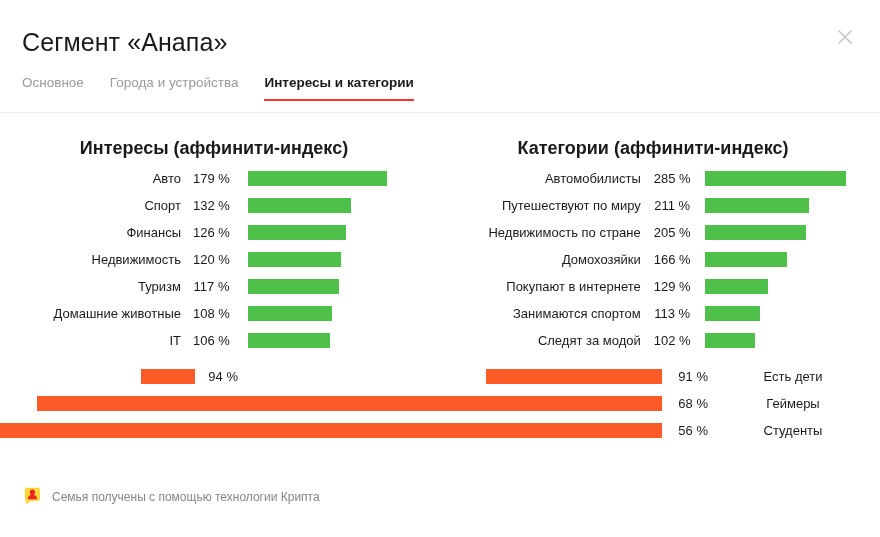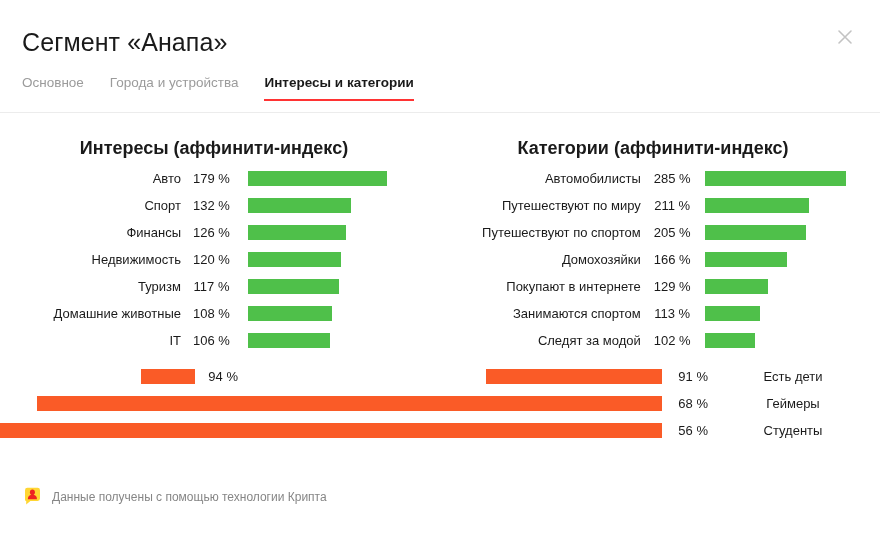--- a/index.html
+++ b/index.html
@@ -290,21 +290,21 @@
             </div>
           </div>
           <div class="row pos">
             <div class="lab">Путешествуют по миру</div>
             <div class="val">211 %</div>
             <div class="bar-track">
               <div class="bar green" style="background: rgb(79, 192, 74); width: 104.389px;"></div>
             </div>
           </div>
           <div class="row pos">
-            <div class="lab">Путешествуют по спортом</div>
+            <div class="lab">Недвижимость по стране</div>
             <div class="val">205 %</div>
             <div class="bar-track">
               <div class="bar green" style="background: rgb(79, 192, 74); width: 101.421px;"></div>
             </div>
           </div>
           <div class="row pos">
             <div class="lab">Домохозяйки</div>
             <div class="val">166 %</div>
             <div class="bar-track">
               <div class="bar green" style="background: rgb(79, 192, 74); width: 82.1263px;"></div>
@@ -358,16 +358,16 @@
   </div>
 
   <div class="footer">
     <span class="krypta-icon">
       <svg width="21" height="21" viewBox="0 0 21 21" aria-hidden="true">
         <path d="M3 4.2 A2.4 2.4 0 0 1 5.4 1.8 L15.6 1.8 A2.4 2.4 0 0 1 18 4.2 L18 12.6 A2.4 2.4 0 0 1 15.6 15 L8.4 15 L4.2 18.6 L4.2 15 A1.2 1.2 0 0 1 3 13.8 Z" fill="#ffd633"></path>
         <ellipse cx="10.4" cy="6.3" rx="2.5" ry="2.8" fill="#ee2222"></ellipse>
         <path d="M5.9 13.2 C5.9 9.9 8.0 8.8 10.4 8.8 C12.8 8.8 14.9 9.9 14.9 13.2 Z" fill="#ee2222"></path>
       </svg>
     </span>
-    <span class="footer-text">Данные получены с помощью технологии Крипта</span>
+    <span class="footer-text">Семья получены с помощью технологии Крипта</span>
   </div>
 
 </div>
 
 </body></html>

